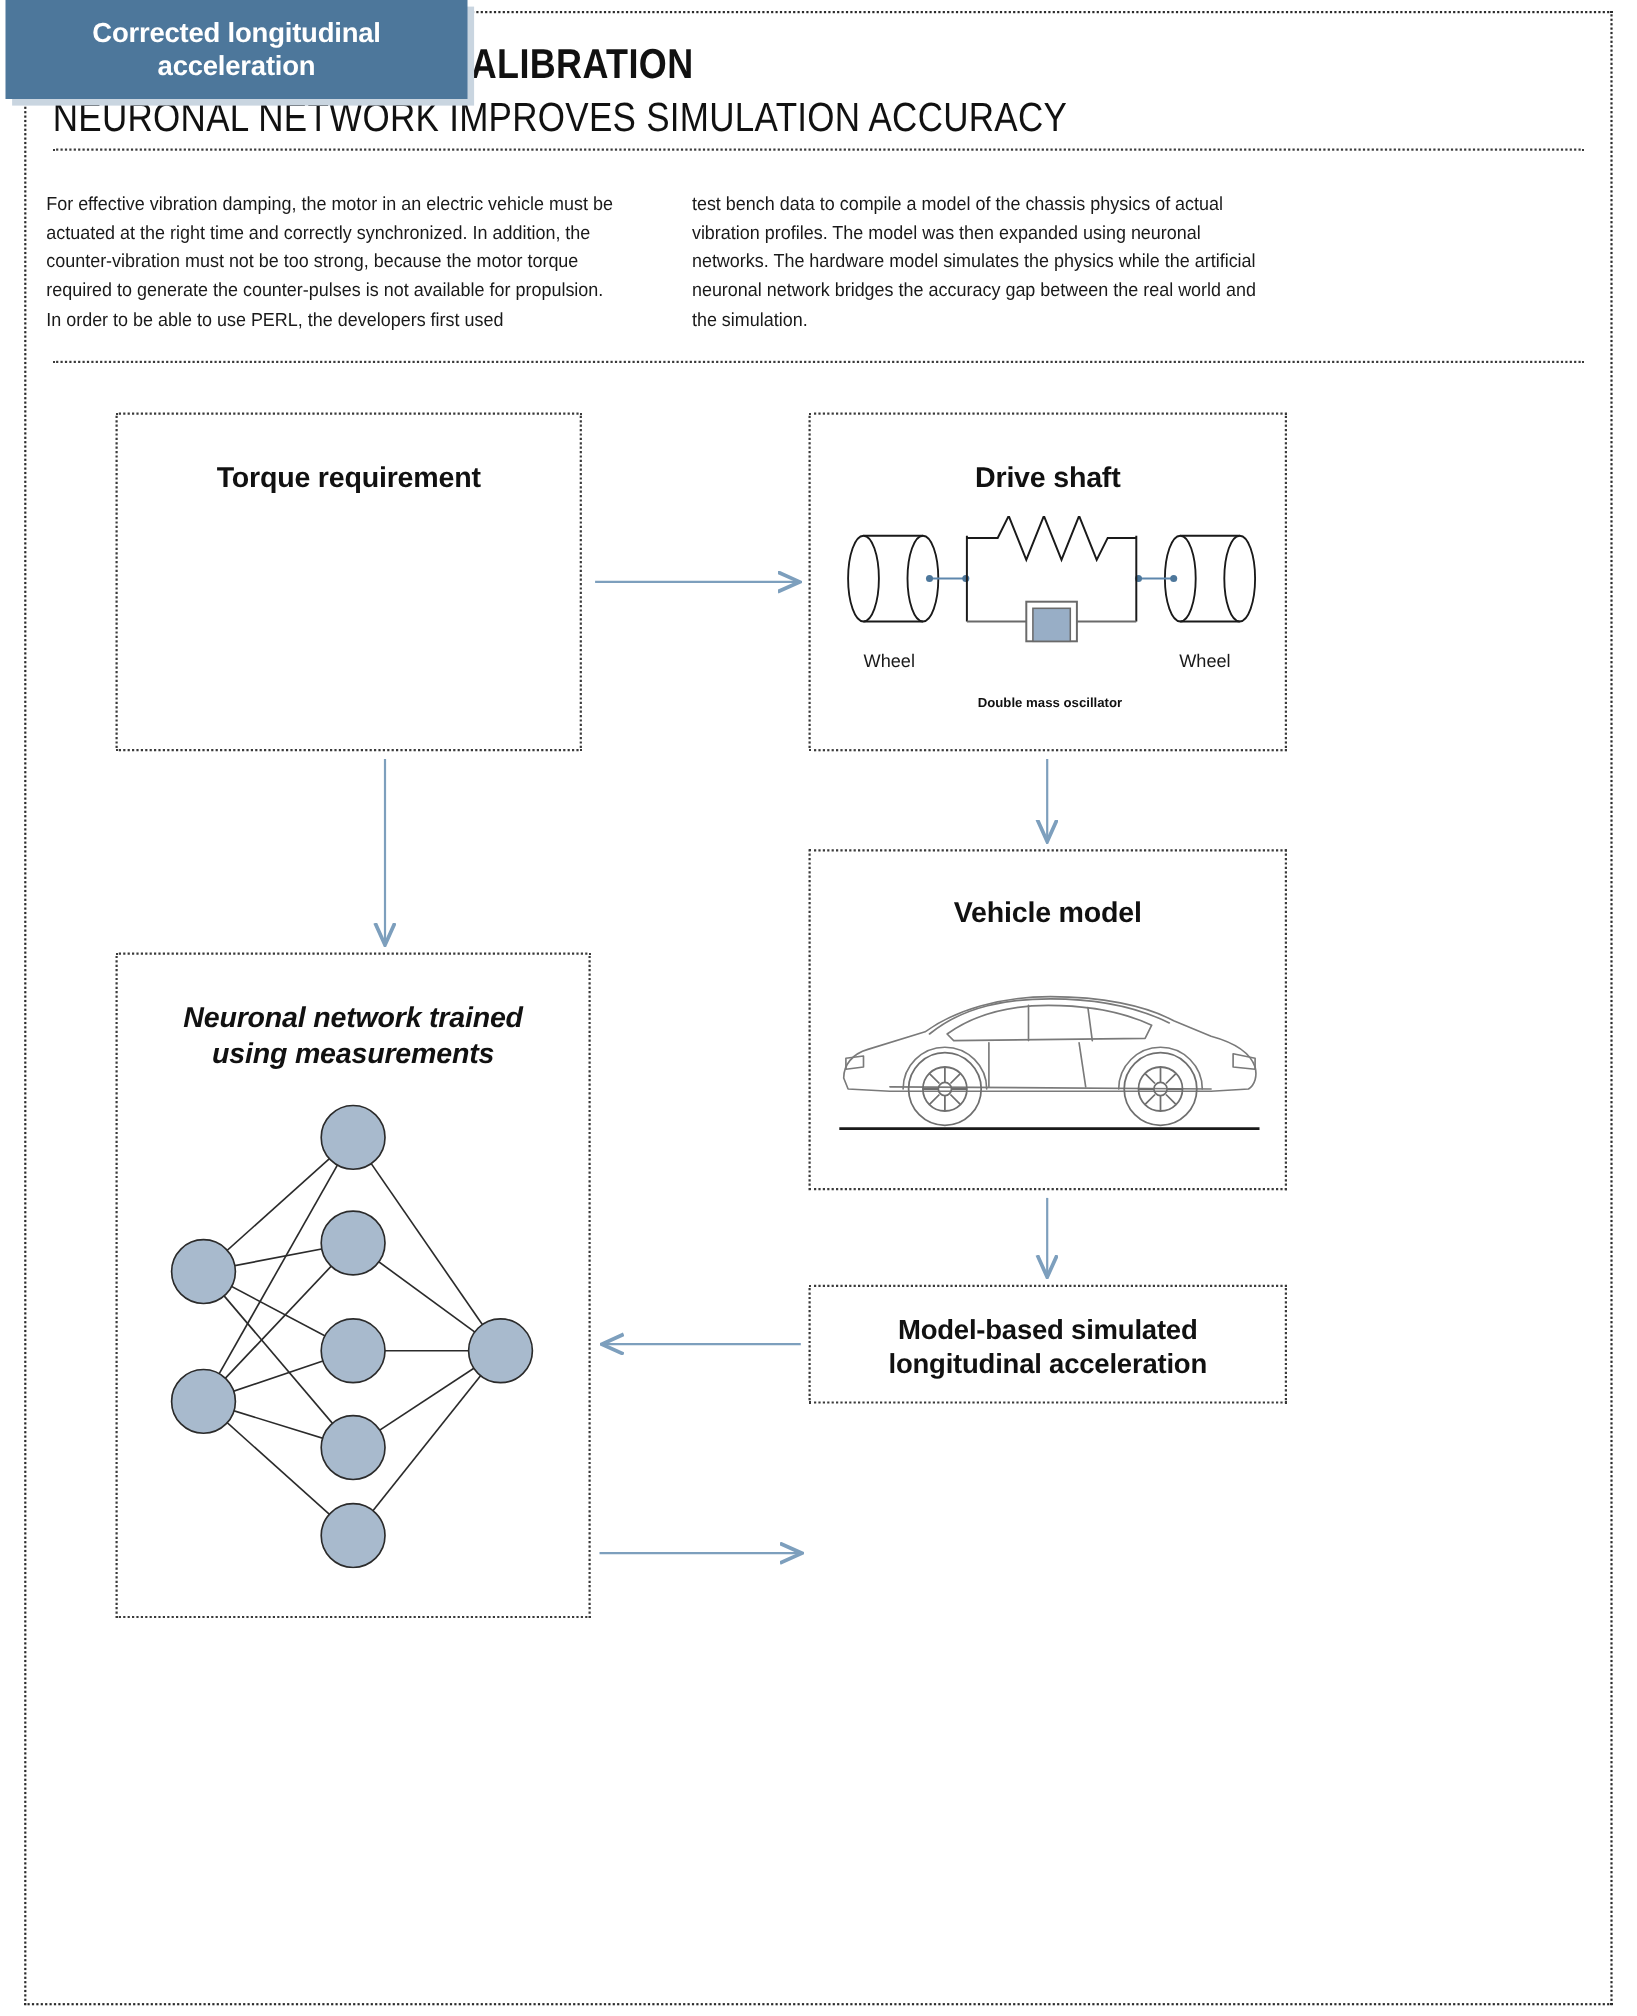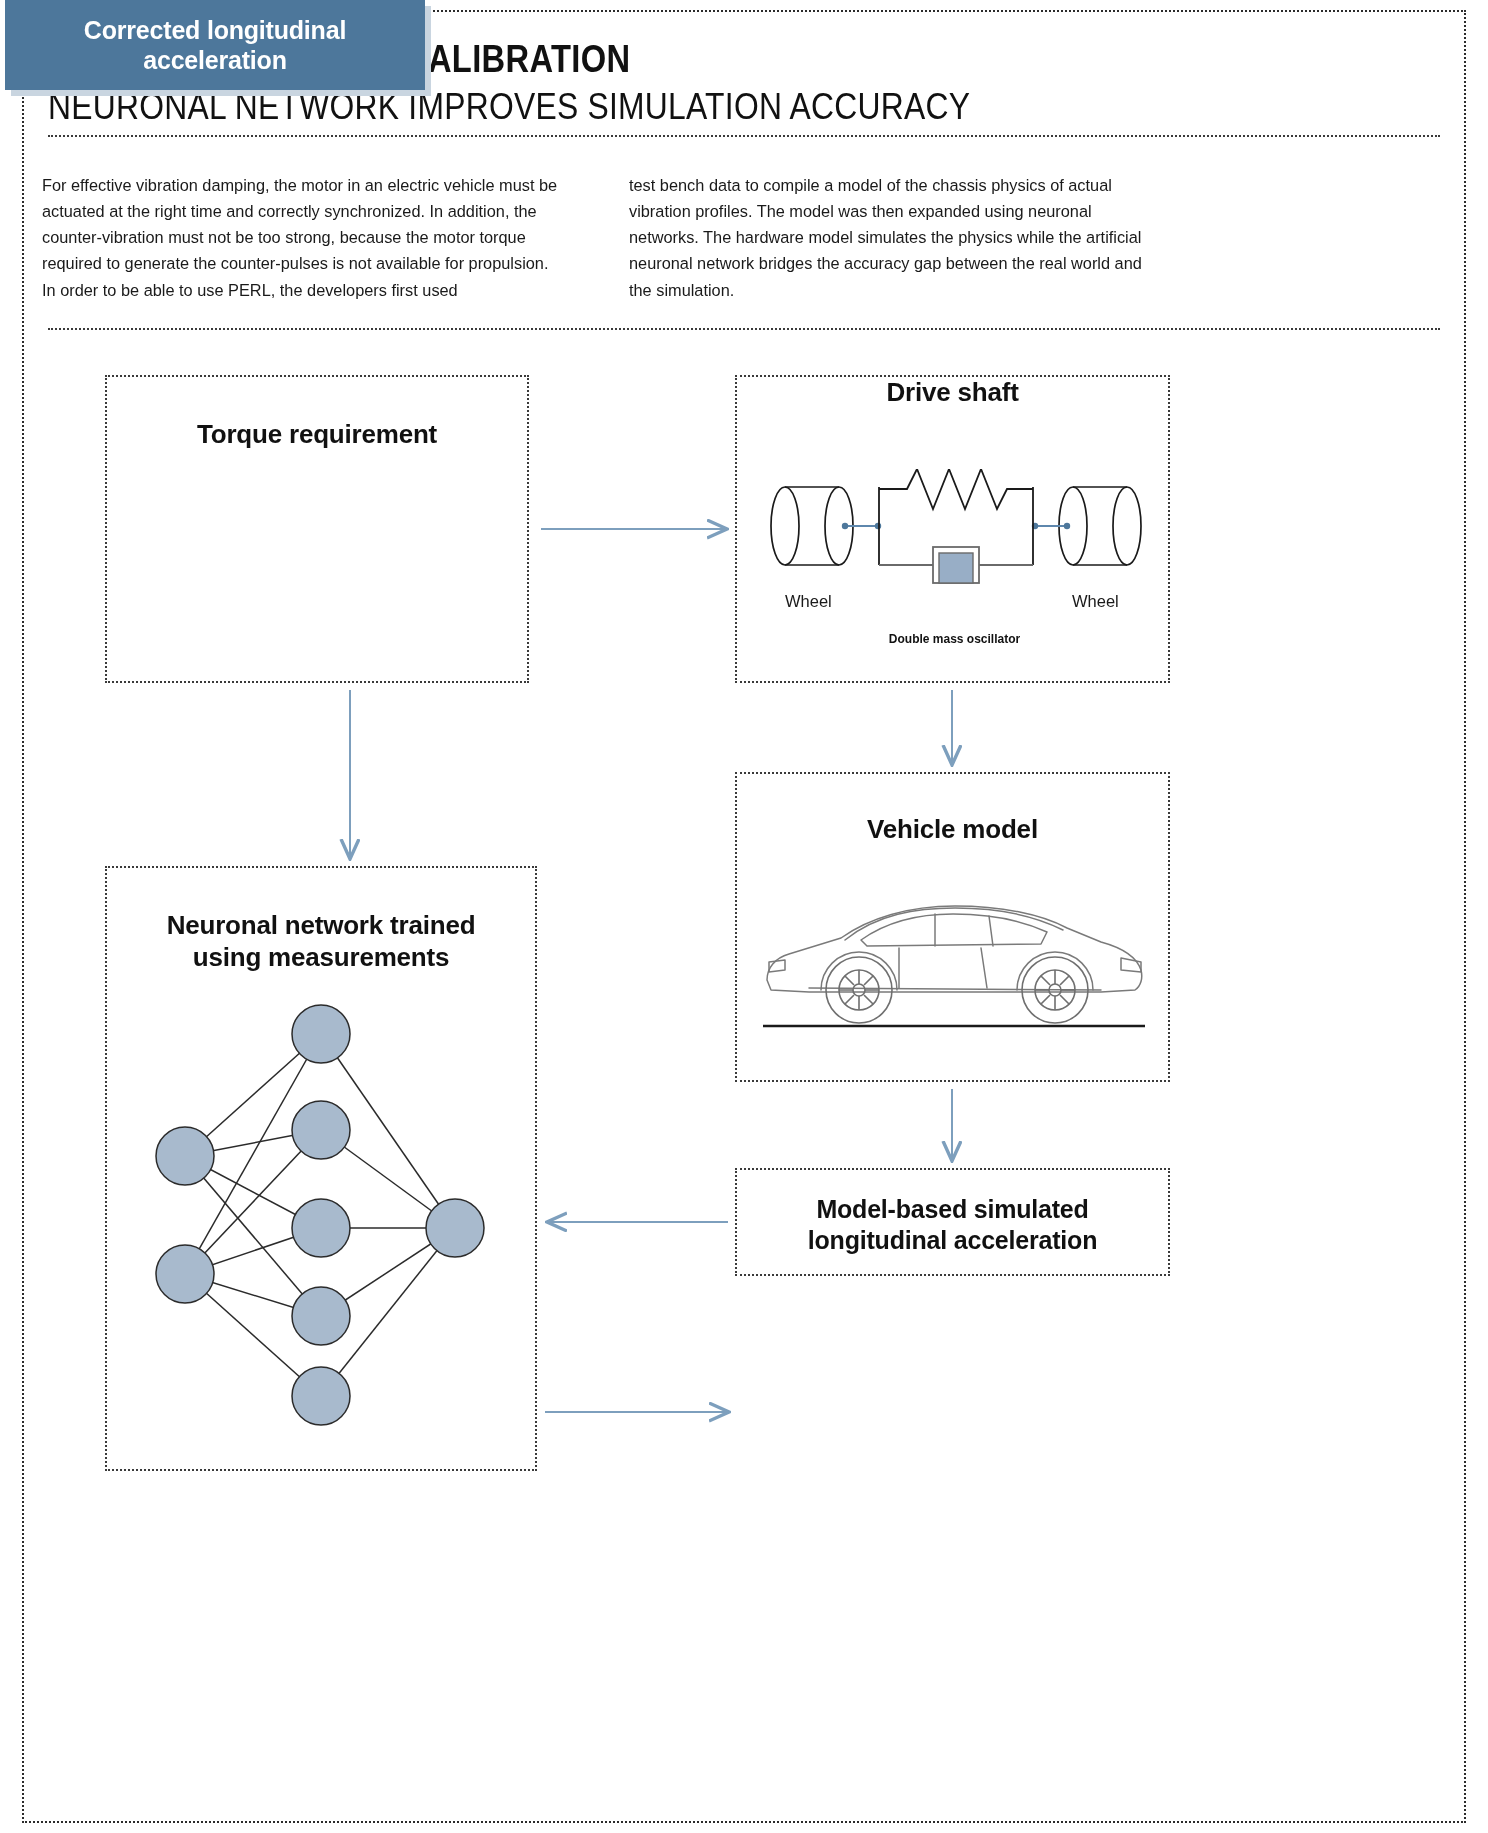--- a/index.html
+++ b/index.html
@@ -100,21 +100,21 @@
   .chart-sublabel {
     position: absolute;
     left: 0; top: 0; width: 424px;
     text-align: center;
     font-size: 19px;
     color: #1a1a1a;
   }
 
   
   #box-shaft { left: 735px; top: 375px; width: 435px; height: 308px; }
-  #box-shaft .box-title { }
+  #box-shaft .box-title { margin-top: 42px; }
   .shaft-svg { position: absolute; left: 18px; top: 92px; }
   .shaft-caption {
     position: absolute;
     left: 0; top: 255px; width: 435px;
     text-align: center;
     font-size: 12px;
     font-weight: bold;
     color: #111111;
   }
   .shaft-side-label {
@@ -124,21 +124,21 @@
   }
   #label-motor { left: 48px; top: 215px; }
   #label-wheel { left: 335px; top: 215px; }
 
   
   #box-vehicle { left: 735px; top: 772px; width: 435px; height: 310px; }
   #box-vehicle .box-title { margin-top: 40px; }
   .vehicle-svg { position: absolute; left: 12px; top: 88px; }
 
   
-  #box-nn { left: 105px; top: 866px; width: 432px; height: 605px; }
+  #box-nn { left: 105px; top: 866px; width: 432px; height: 605px; font-style: italic; }
   #box-nn .box-title { margin-top: 42px; }
   .nn-svg { position: absolute; left: 18px; top: 128px; }
 
   
   #box-modelsim { left: 735px; top: 1168px; width: 435px; height: 108px; }
   #box-modelsim .box-title {
     margin-top: 24px;
     font-size: 25px;
   }
 

